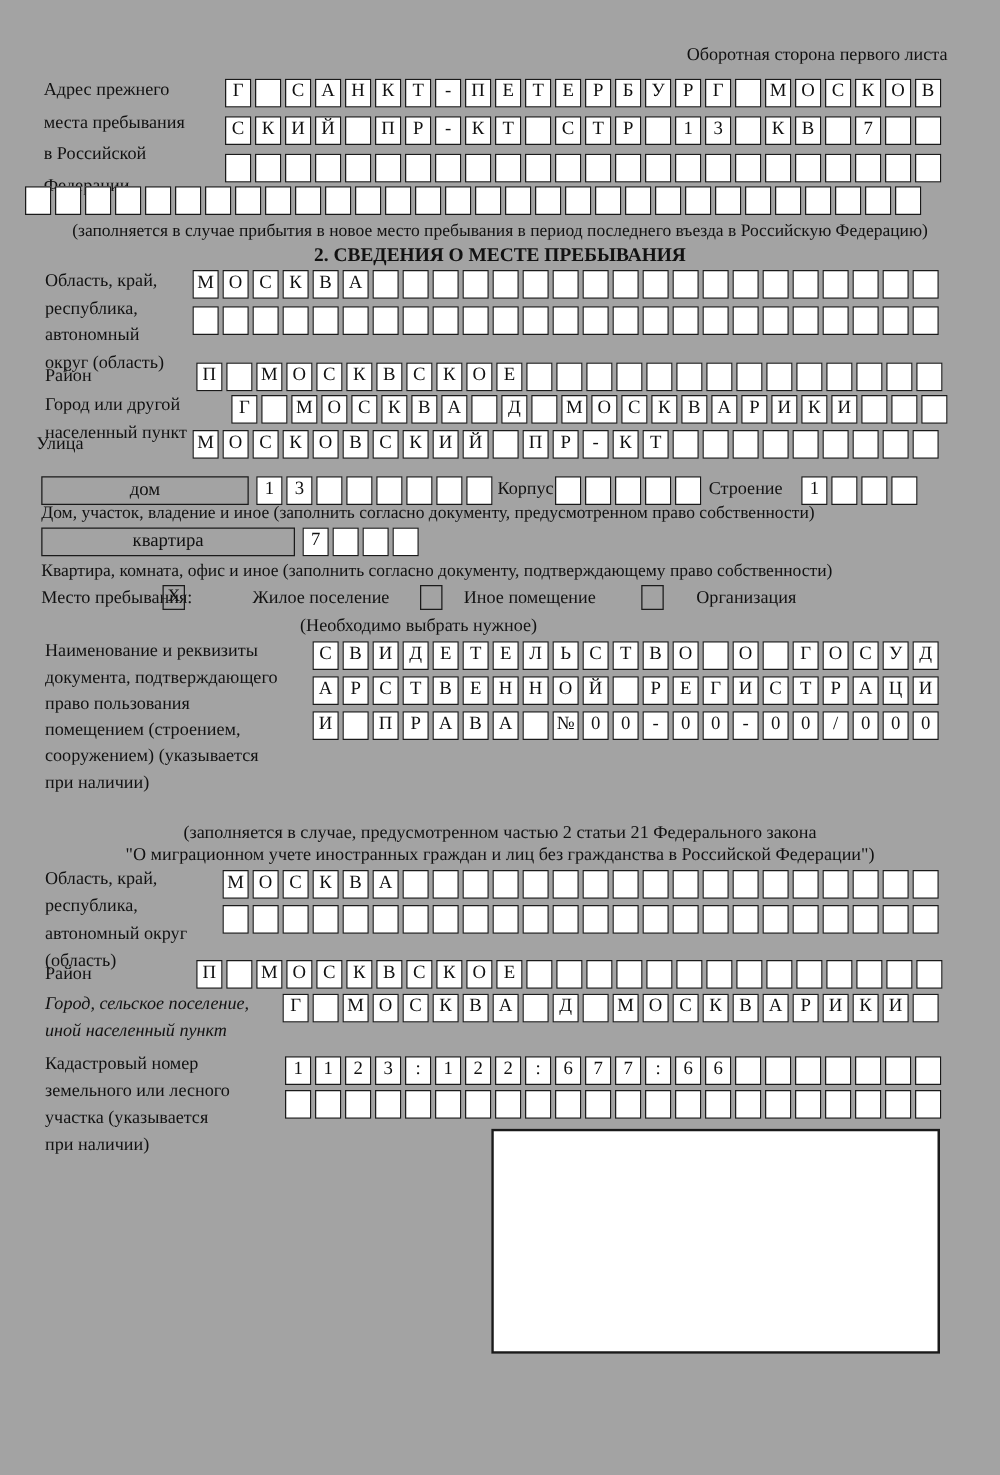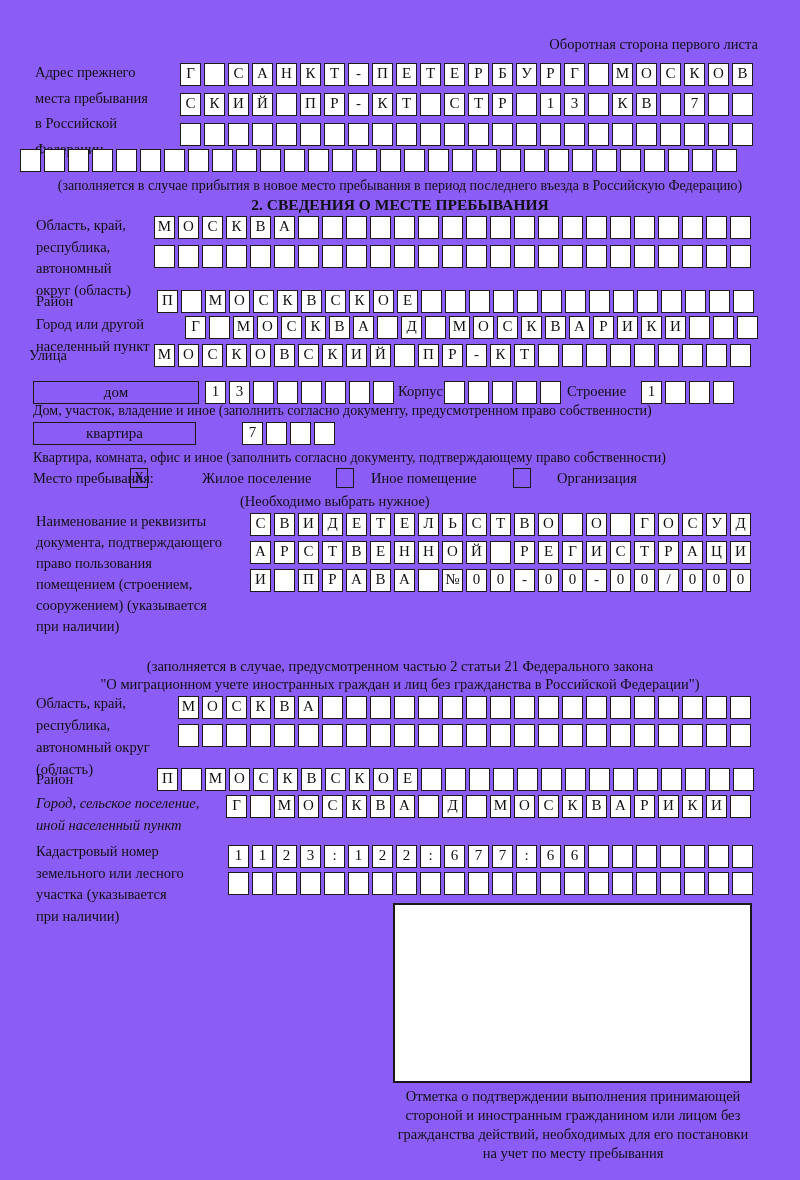--- a/index.html
+++ b/index.html
@@ -1,16 +1,16 @@
 <!DOCTYPE html>
 <html><head>
 <meta charset="utf-8">
 <style>
   html,body{margin:0;padding:0;background:#fff;}
-  #page{position:relative;width:800px;height:1180px;background:#8b5cf6;
+  #page{position:relative;width:800px;height:1180px;background:#a3a3a3;
         font-family:"Liberation Serif","DejaVu Serif",serif;color:#111;overflow:hidden;}
   .lbl{position:absolute;font-size:14.5px;line-height:21.5px;white-space:pre-line;}
   .cap{position:absolute;font-size:14px;white-space:pre-line;}
   .center{left:0;right:0;text-align:center;}
   .hdr{position:absolute;left:0;right:0;text-align:center;font-weight:bold;font-size:15.5px;}
   .row{position:absolute;display:flex;column-gap:3px;}
   .cell{flex:none;width:21px;height:23px;border:1.7px solid #1a1a1a;box-sizing:border-box;
         text-align:center;font-size:15px;line-height:19px;background:#fff;}
   .wbox{position:absolute;height:23px;border:1.7px solid #1a1a1a;box-sizing:border-box;
         display:flex;align-items:center;justify-content:center;font-size:15px;}
@@ -310,21 +310,21 @@
     </div>
   <div class="cap" style="left:567px;top:383px;font-size:14.5px;">Строение</div>
   <div class="row" style="left:641px;top:381px;">
       <span class="cell">1</span>
       <span class="cell"></span>
       <span class="cell"></span>
       <span class="cell"></span>
     </div>
   <div class="cap" style="left:33px;top:403px;">Дом, участок, владение и иное (заполнить согласно документу, предусмотренном право собственности)</div>
 
-  <div class="wbox" style="left:33px;top:422px;width:163px;">квартира</div>
+  <div class="wbox" style="left:33px;top:422px;width:203px;">квартира</div>
   <div class="row" style="left:242px;top:422px;">
       <span class="cell">7</span>
       <span class="cell"></span>
       <span class="cell"></span>
       <span class="cell"></span>
     </div>
   <div class="cap" style="left:33px;top:450px;">Квартира, комната, офис и иное (заполнить согласно документу, подтверждающему право собственности)</div>
 
   <div class="cap" style="left:33px;top:470px;font-size:14.5px;">Место пребывания:</div>
   <div class="chk" style="left:130px;top:468px;">X</div>
@@ -574,18 +574,14 @@
       <span class="cell"></span>
       <span class="cell"></span>
       <span class="cell"></span>
       <span class="cell"></span>
       <span class="cell"></span>
       <span class="cell"></span>
       <span class="cell"></span>
     </div>
 
   <div class="stamp" style="left:393px;top:903px;width:359px;height:180px;"></div>
-  <div class="lbl" style="left:383px;top:1087px;width:380px;text-align:center;line-height:19px;font-size:14.5px;">Отметка о подтверждении выполнения принимающей
-стороной и иностранным гражданином или лицом без
-гражданства действий, необходимых для его постановки
-на учет по месту пребывания</div>
 
 </div>
 
 </body></html>

